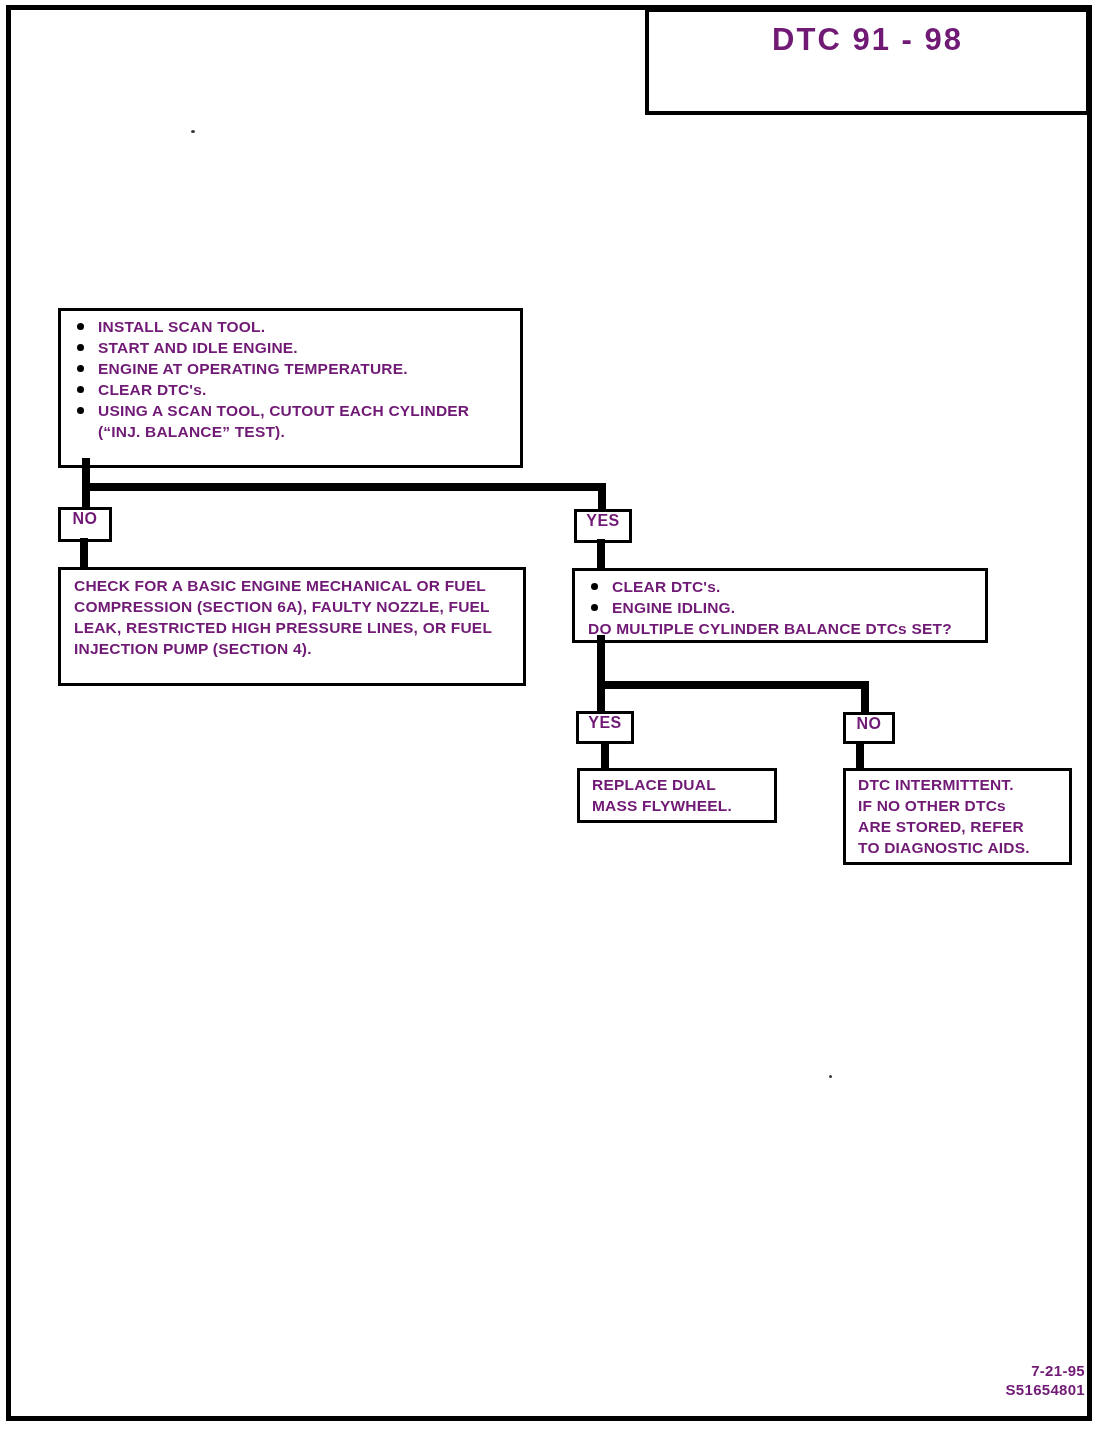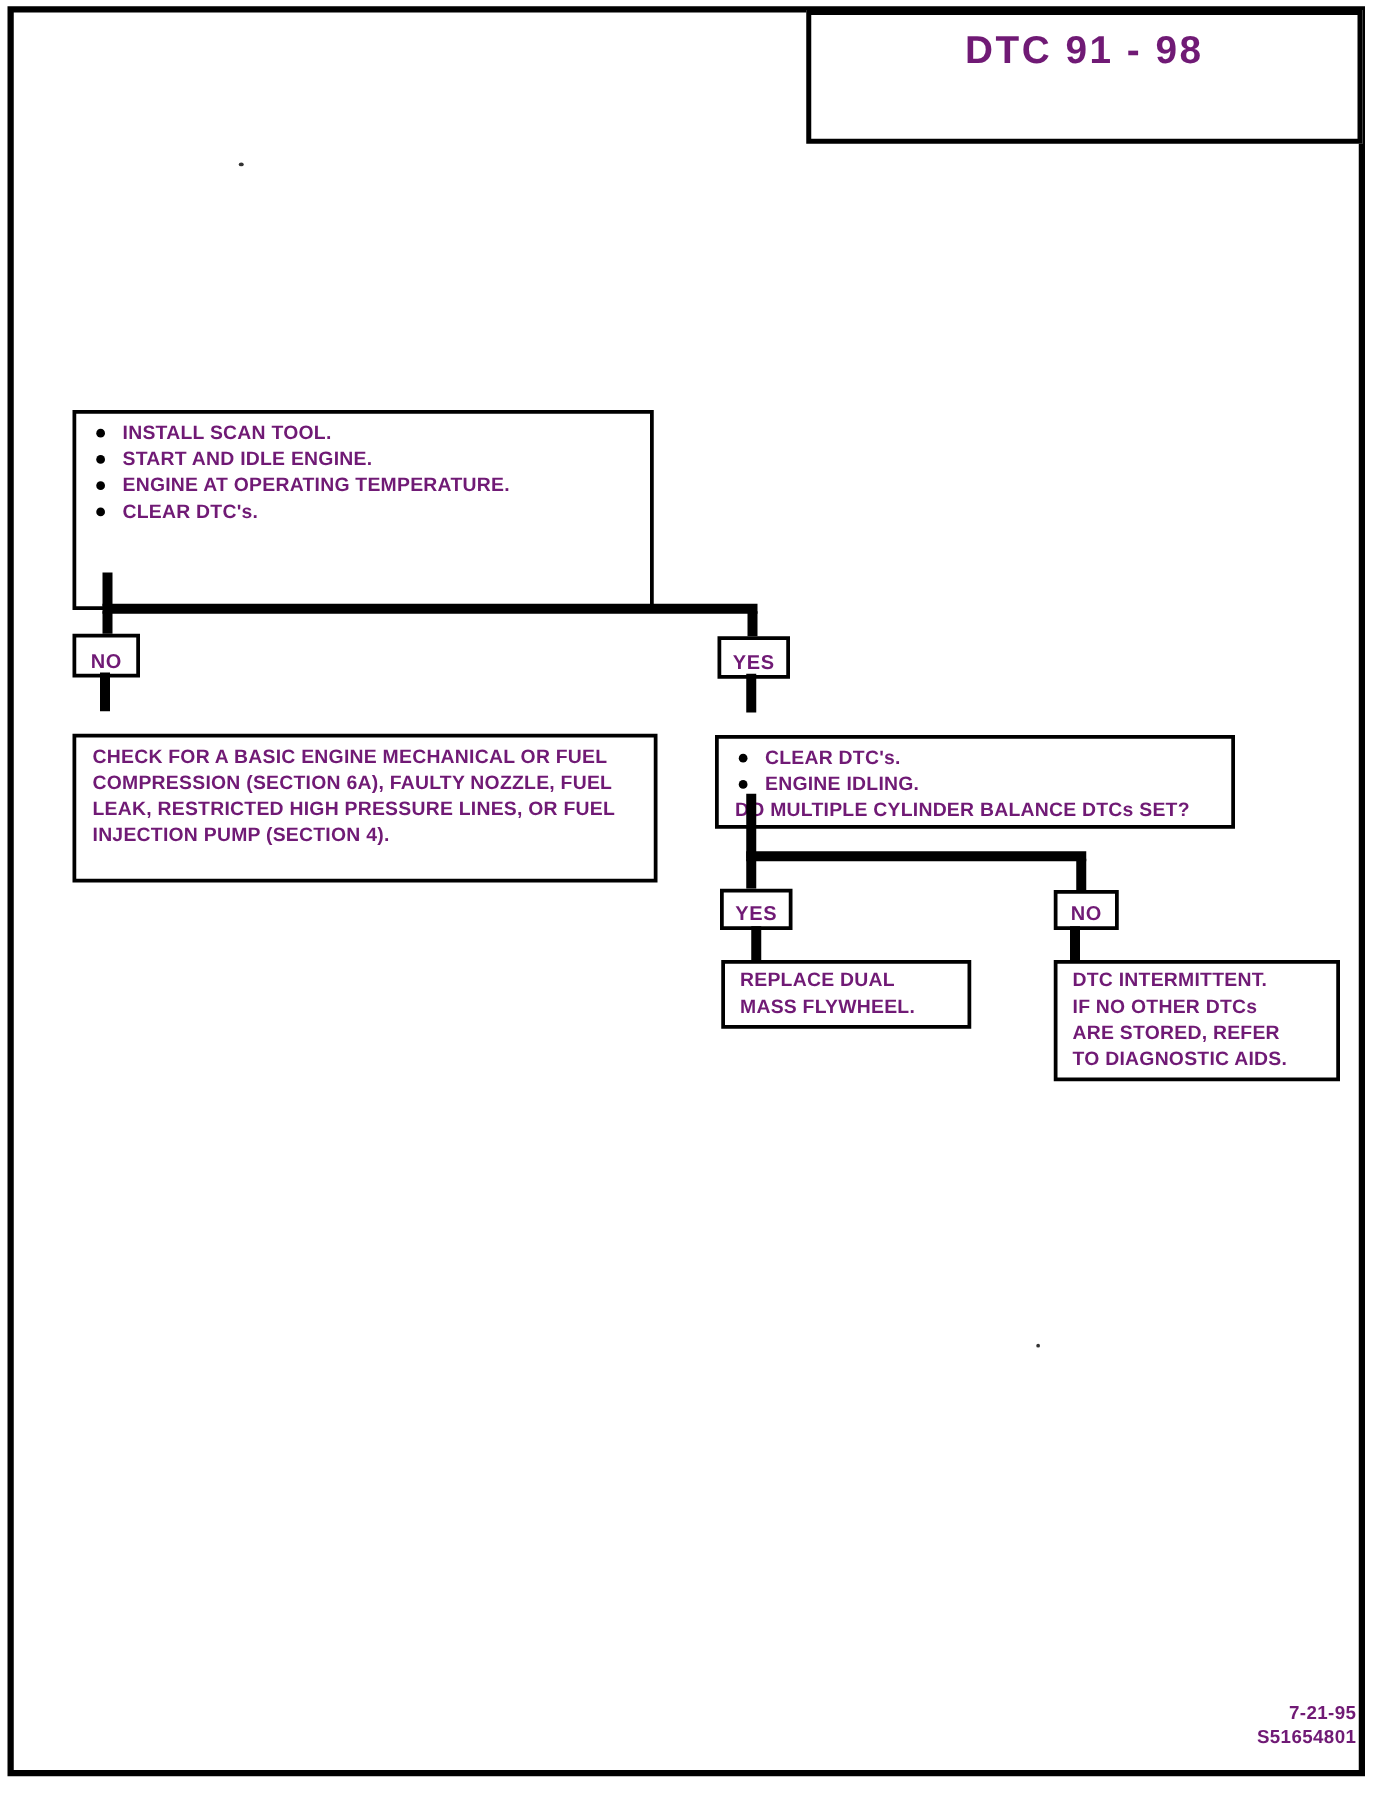--- a/index.html
+++ b/index.html
@@ -31,42 +31,42 @@
   .title-line2 { font-size: 26px; letter-spacing: 1.5px; margin-top: 9px; }
 
   .fc-box {
     position: absolute;
     border: 3px solid #000;
     background: #fff;
     font-size: 15.5px;
     line-height: 21px;
     letter-spacing: 0.2px;
   }
-  .pad { padding: 5px 10px 4px 13px; margin-top: 20px; }
+  .pad { padding: 5px 10px 4px 13px; }
 
   ul.bullets { list-style: none; margin: 0; padding: 0; }
   li.bullet { position: relative; padding-left: 24px; white-space: pre-line; }
   li.bullet::before {
     content: "";
     position: absolute;
     left: 3px; top: 7px;
     width: 7px; height: 7px;
     border-radius: 50%;
     background: #000;
   }
   .question-indent { margin-left: 24px; }
   .question-flush  { margin-left: 0; }
   .line { white-space: nowrap; }
 
   .label-box {
     position: absolute;
     border: 3px solid #000;
     background: #fff;
     display: flex;
-    align-items: flex-end;
+    align-items: flex-start;
     justify-content: center;
     font-size: 16px;
     letter-spacing: 0.5px;
   }
   .connector { position: absolute; background: #000; }
 
   .footer {
     position: absolute;
     left: 880px; top: 1361px;
     width: 205px;
@@ -87,20 +87,22 @@
   <div class="title-box">
     <div class="title-line1">DTC 91 - 98</div>
   </div>
 
   <div class="fc-box pad" style="left:58px; top:308px; width:436px; height:145px;">
     <ul class="bullets">
         <li class="bullet">INSTALL SCAN TOOL.</li>
         <li class="bullet">START AND IDLE ENGINE.</li>
         <li class="bullet">ENGINE AT OPERATING TEMPERATURE.</li>
         <li class="bullet">CLEAR DTC's.</li>
+        <li class="bullet">USING A SCAN TOOL, CUTOUT EACH CYLINDER
+(“INJ. BALANCE” TEST).</li>
       </ul>
   </div>
 
   <div class="connector" style="left:82px;  top:458px; width:8px;  height:27px;"></div>
   <div class="connector" style="left:82px;  top:483px; width:524px; height:8px;"></div>
   <div class="connector" style="left:82px;  top:489px; width:8px;  height:20px;"></div>
   <div class="connector" style="left:598px; top:489px; width:8px;  height:22px;"></div>
 
   <div class="label-box" style="left:58px; top:507px; width:48px; height:29px;">
     <span>NO</span>

